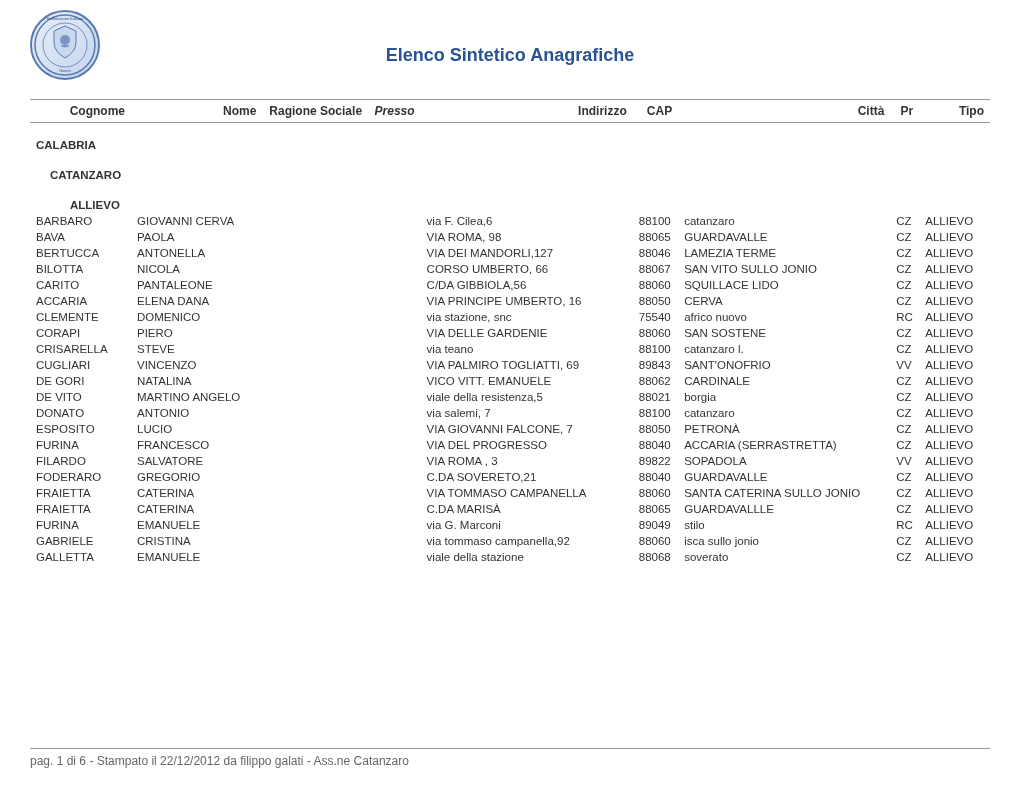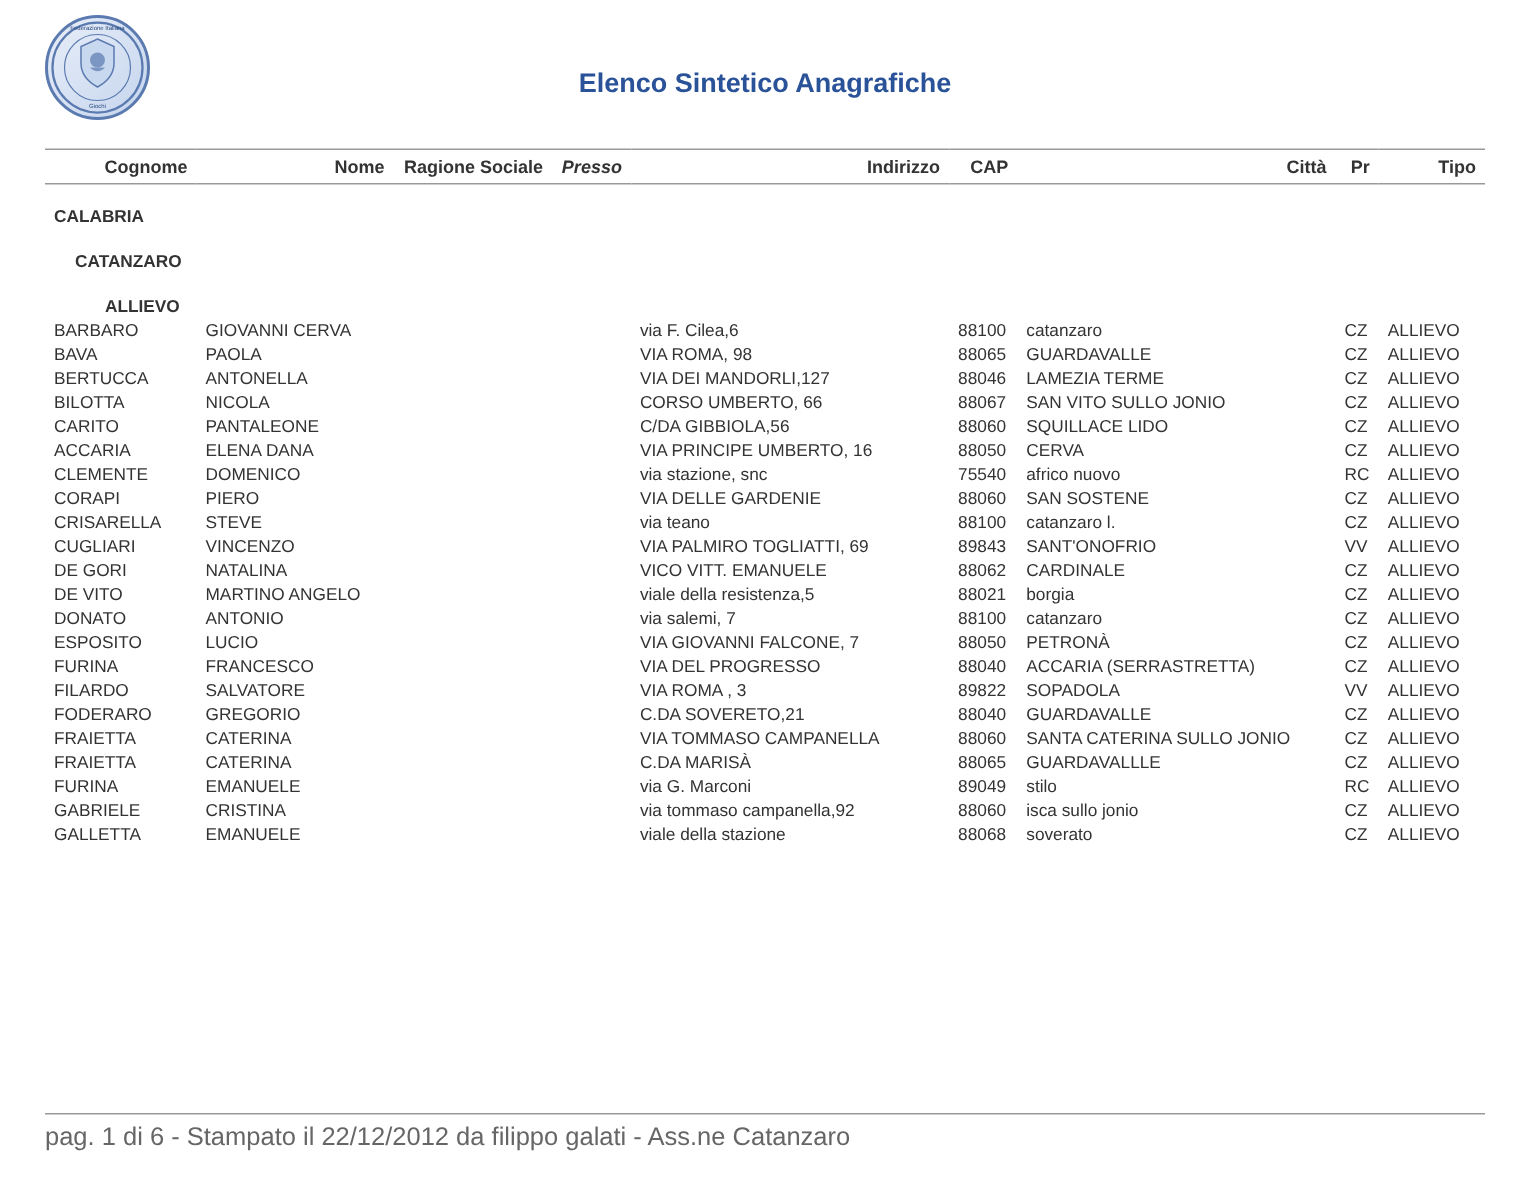--- a/index.html
+++ b/index.html
@@ -72,21 +72,21 @@
       padding-top: 16px;
       padding-bottom: 2px;
     }
     .footer {
       position: absolute;
       bottom: 20px;
       left: 30px;
       right: 30px;
       border-top: 1px solid #999;
       padding-top: 5px;
-      font-size: 17px;
+      font-size: 12px;
       color: #666;
     }
     .col-cognome { width: 100px; }
     .col-nome { width: 130px; }
     .col-ragione { width: 80px; }
     .col-presso { width: 50px; font-style: italic; }
     .col-indirizzo { width: 210px; }
     .col-cap { width: 45px; }
     .col-citta { width: 210px; }
     .col-pr { width: 25px; }

